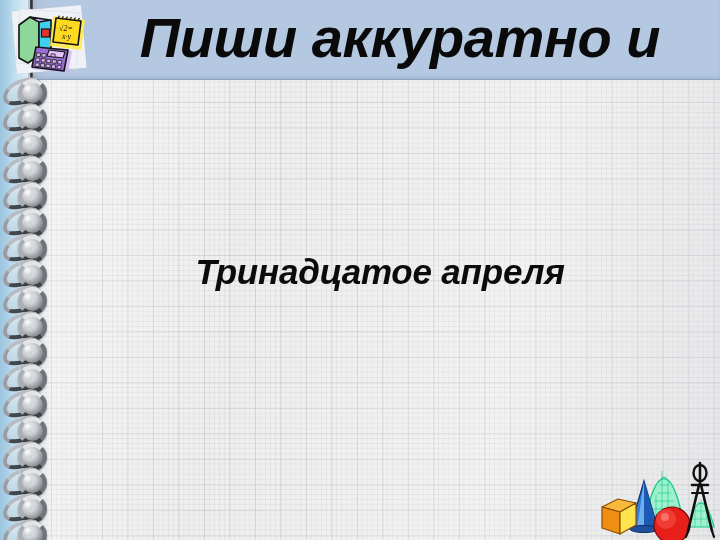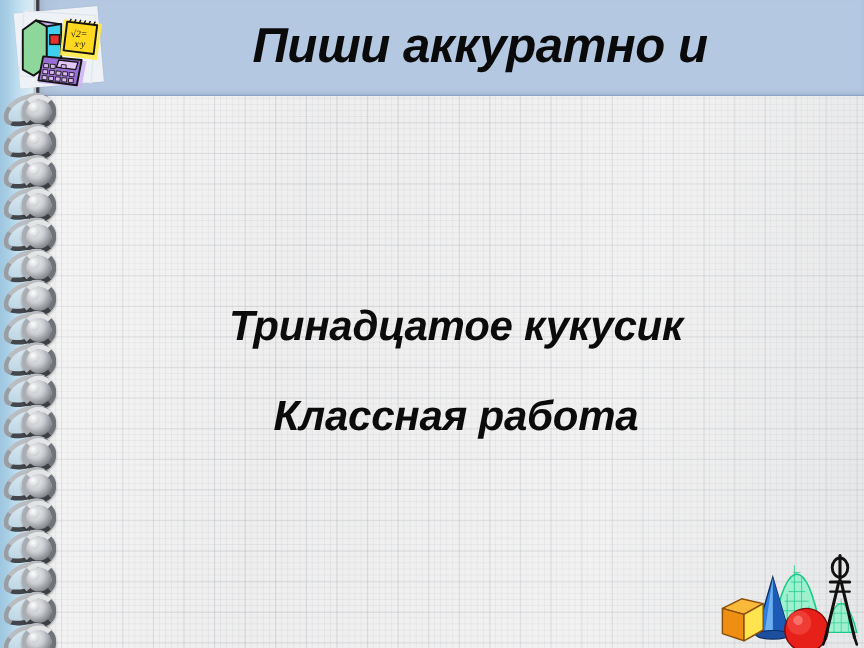--- a/index.html
+++ b/index.html
@@ -102,21 +102,21 @@
   }
 
   
   .title-text {
     position: absolute;
     left: 86px; top: 12px;
     width: 628px;
     text-align: center;
     font-weight: bold;
     font-style: italic;
-    font-size: 41px;
+    font-size: 56px;
     line-height: 52px;
     letter-spacing: -0.4px;
     color: #0a0a0a;
     white-space: nowrap;
   }
   .title-line-1 { display: block; }
   .title-line-2 { display: block; margin-left: -10px; }
 
   
   .body-text {
@@ -318,22 +318,21 @@
         <rect x="45.1" y="50.9" width="4" height="3" transform="rotate(5 47 52)"></rect>
       </g>
     </svg>
   </div>
 
   <div class="title-text noselect">
     <span class="title-line-1">Пиши аккуратно и</span>
   </div>
 
   <div class="body-text noselect">
-    <div>Тринадцатое кукусик</div>
-    <div>Классная работа</div>
+    <div>Тринадцатое апреля</div>
   </div>
 
   <div class="clip-geom">
     <svg width="124" height="85" viewBox="0 0 124 85">
 
       <g>
         <path d="M18,62 C24,40 30,40 36,62 Z" fill="#9ff0cf" stroke="#19c98a" stroke-width="1.2"></path>
         <g stroke="#19c98a" stroke-width="0.6" opacity="0.85">
           <path d="M22,56 L33,56"></path>
             <path d="M20,60 L35,60"></path>

